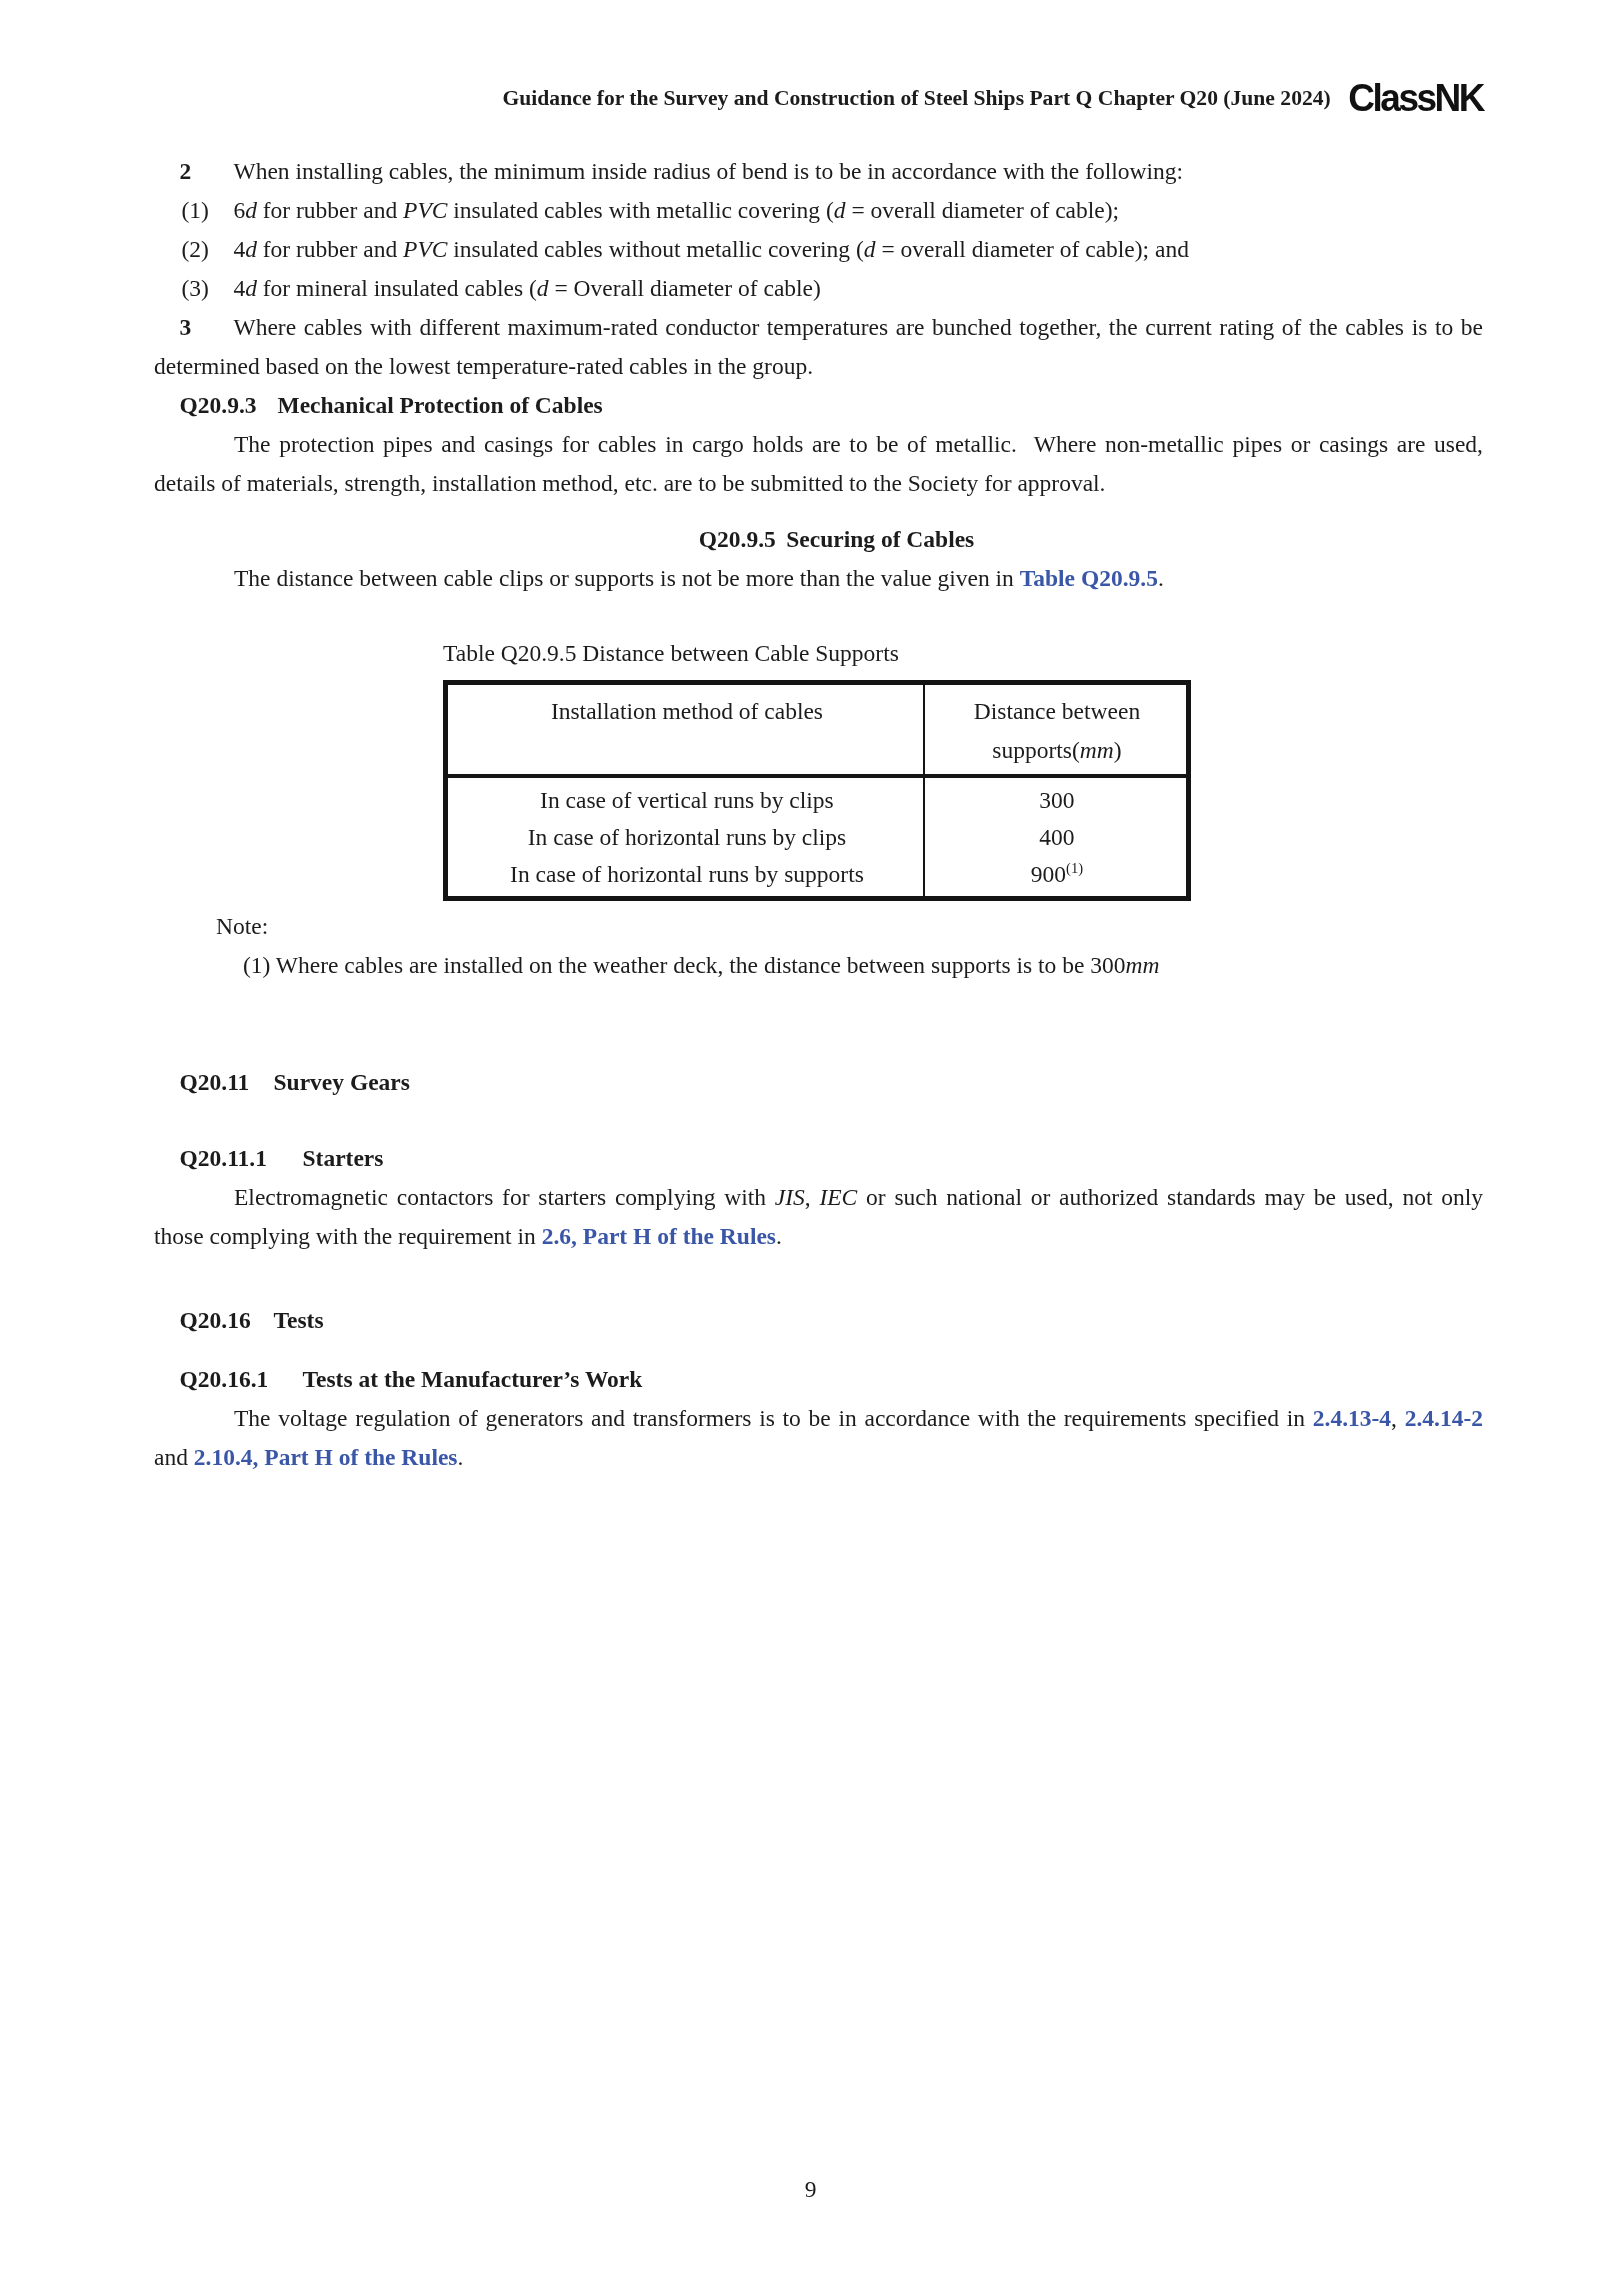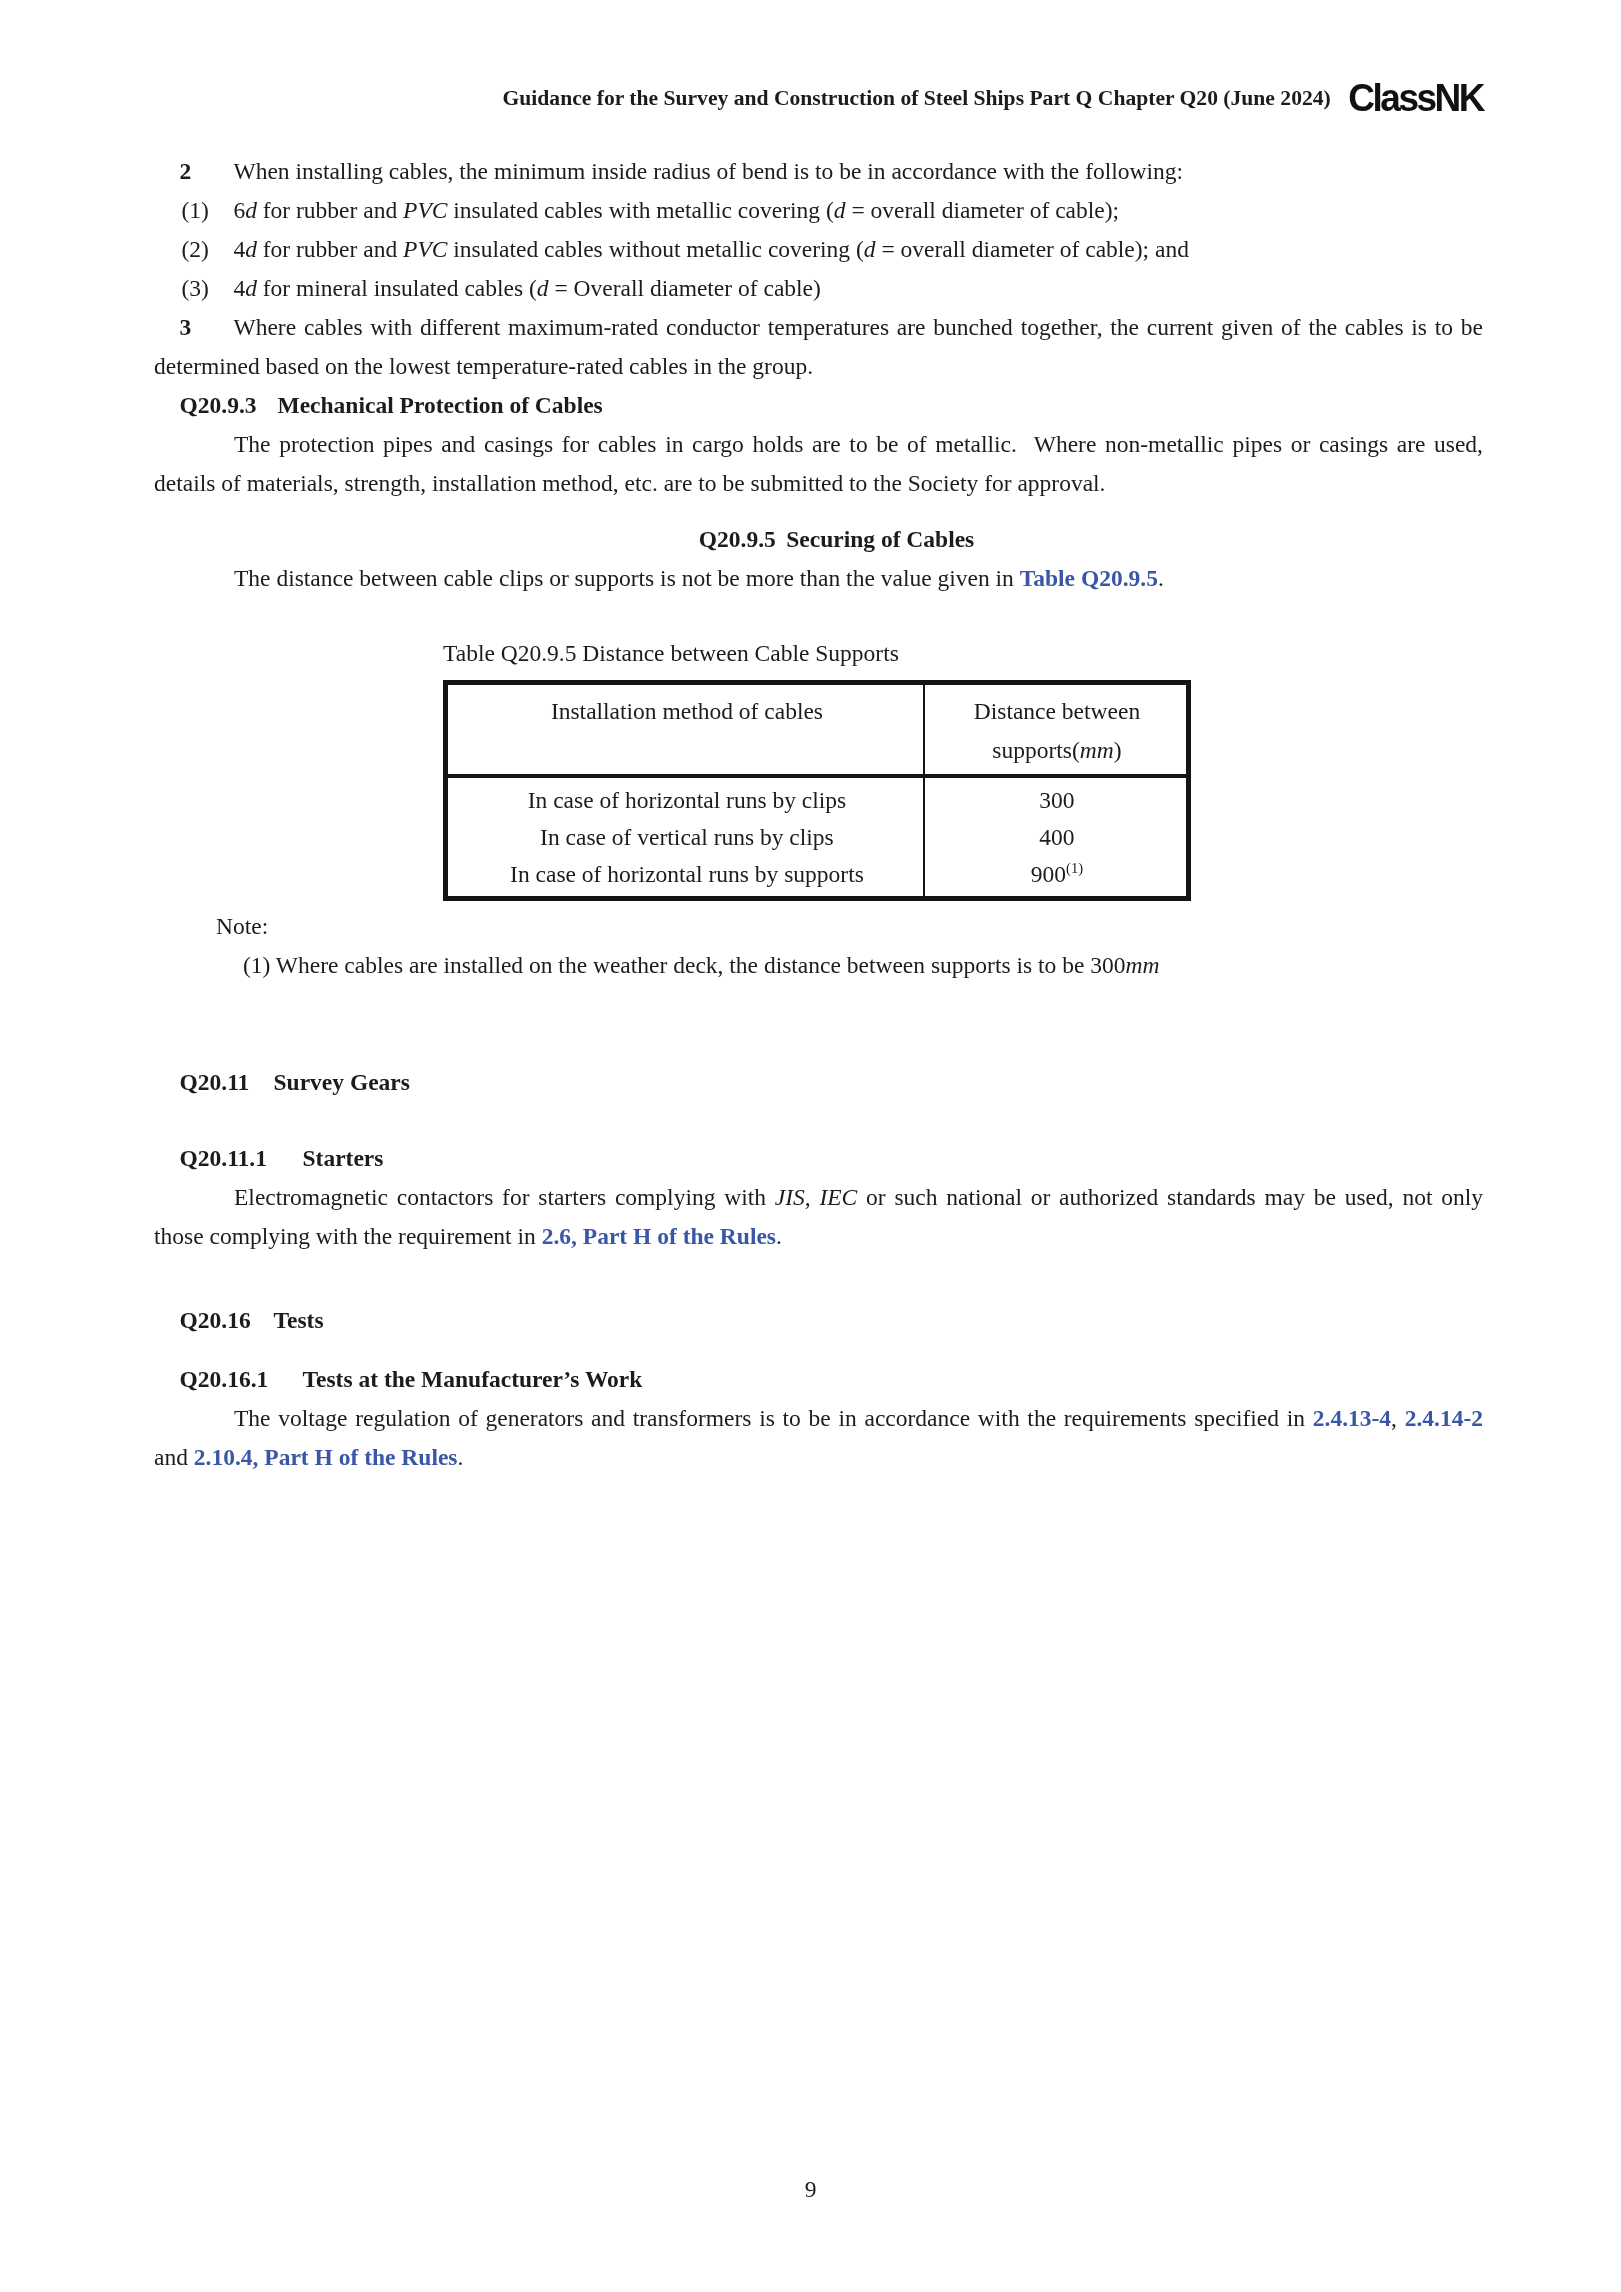--- a/index.html
+++ b/index.html
@@ -80,38 +80,38 @@
     <div class="hdr-title">Guidance for the Survey and Construction of Steel Ships Part Q Chapter Q20 (June 2024)</div>
     <div class="logo">ClassNK</div>
   </div>
 
   <p class="num-para mt32"><span class="pnum">2</span><span><span>When installing cables, the minimum inside radius of bend is to be in accordance with the following:</span></span></p>
 
   <div class="list-item"><span class="lnum">(1)</span><span><span>6</span><span class="run-i">d</span><span> for rubber and </span><span class="run-i">PVC</span><span> insulated cables with metallic covering (</span><span class="run-i">d</span><span> = overall diameter of cable);</span></span></div>
   <div class="list-item"><span class="lnum">(2)</span><span><span>4</span><span class="run-i">d</span><span> for rubber and </span><span class="run-i">PVC</span><span> insulated cables without metallic covering (</span><span class="run-i">d</span><span> = overall diameter of cable); and</span></span></div>
   <div class="list-item"><span class="lnum">(3)</span><span><span>4</span><span class="run-i">d</span><span> for mineral insulated cables (</span><span class="run-i">d</span><span> = Overall diameter of cable)</span></span></div>
 
-  <p class="num-para"><span class="pnum">3</span><span><span>Where cables with different maximum-rated conductor temperatures are bunched together, the current given of the cables is to be determined based on the lowest temperature-rated cables in the group.</span></span></p>
+  <p class="num-para"><span class="pnum">3</span><span><span>Where cables with different maximum-rated conductor temperatures are bunched together, the current rating of the cables is to be determined based on the lowest temperature-rated cables in the group.</span></span></p>
 
   <p class="heading"><span class="h-label w-sm">Q20.9.3</span><span>Mechanical Protection of Cables</span></p>
   <p class="body-para"><span>The protection pipes and casings for cables in cargo holds are to be of metallic.&nbsp; Where non-metallic pipes or casings are used, details of materials, strength, installation method, etc. are to be submitted to the Society for approval.</span></p>
 
   <p class="heading mt17"><span class="h-label w-sm">Q20.9.5</span><span>Securing of Cables</span></p>
   <p class="body-para"><span>The distance between cable clips or supports is not be more than the value given in </span><span class="run-link">Table Q20.9.5</span><span>.</span></p>
 
   <div class="table-caption">Table Q20.9.5 Distance between Cable Supports</div>
   <div class="doc-table">
     <div class="t-row t-head">
       <div class="t-c1 t-cell">Installation method of cables</div>
       <div class="t-c2 t-cell"><span>Distance between supports(</span><span class="run-i">mm</span><span>)</span></div>
     </div>
     <div class="t-row t-body">
       <div class="t-c1 t-cell">
+        <div class="t-line">In case of vertical runs by clips</div>
         <div class="t-line">In case of horizontal runs by clips</div>
-        <div class="t-line">In case of vertical runs by clips</div>
         <div class="t-line">In case of horizontal runs by supports</div>
       </div>
       <div class="t-c2 t-cell">
         <div class="t-line"><span>300</span><sup class="note-ref"></sup></div>
         <div class="t-line"><span>400</span><sup class="note-ref"></sup></div>
         <div class="t-line"><span>900</span><sup class="note-ref">(1)</sup></div>
       </div>
     </div>
   </div>
 

